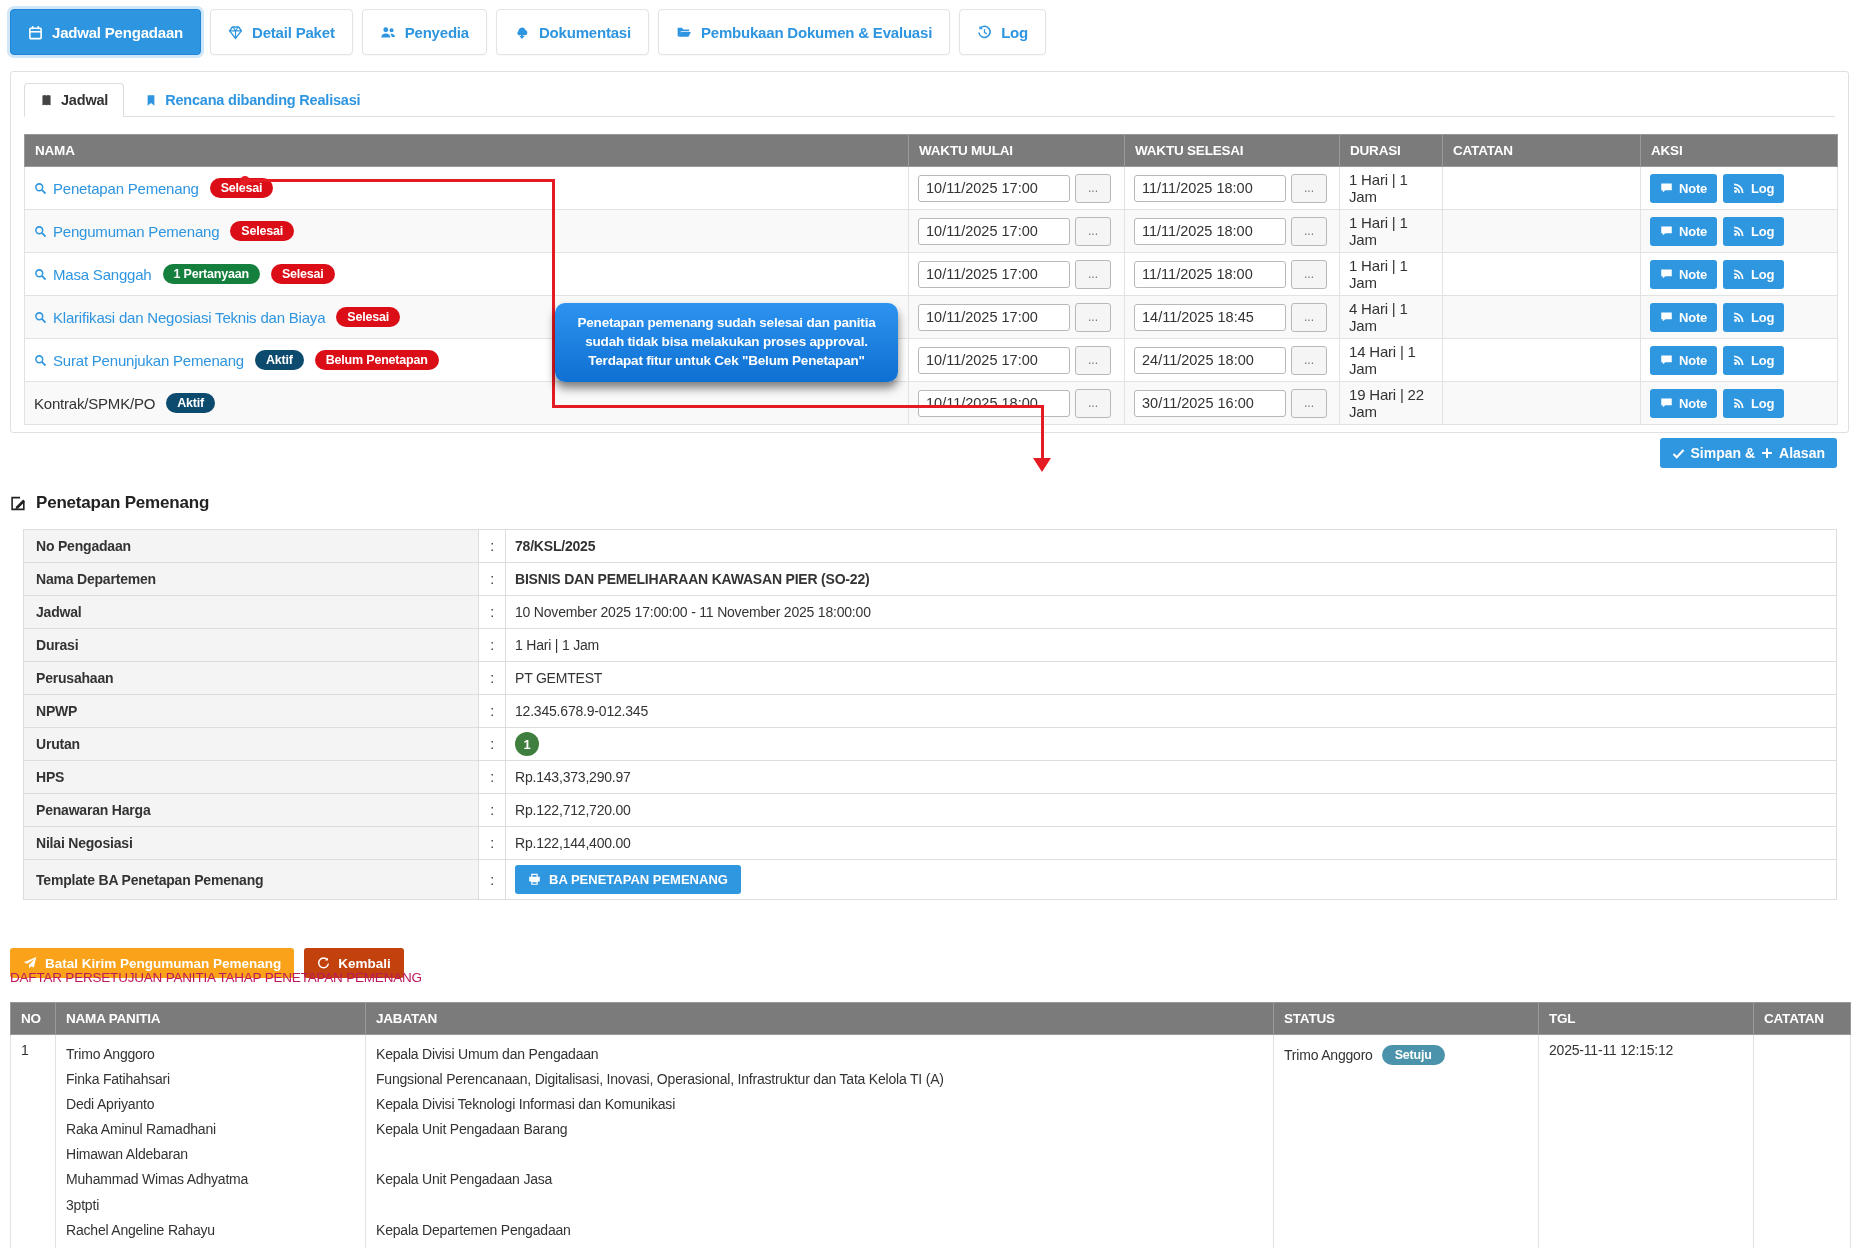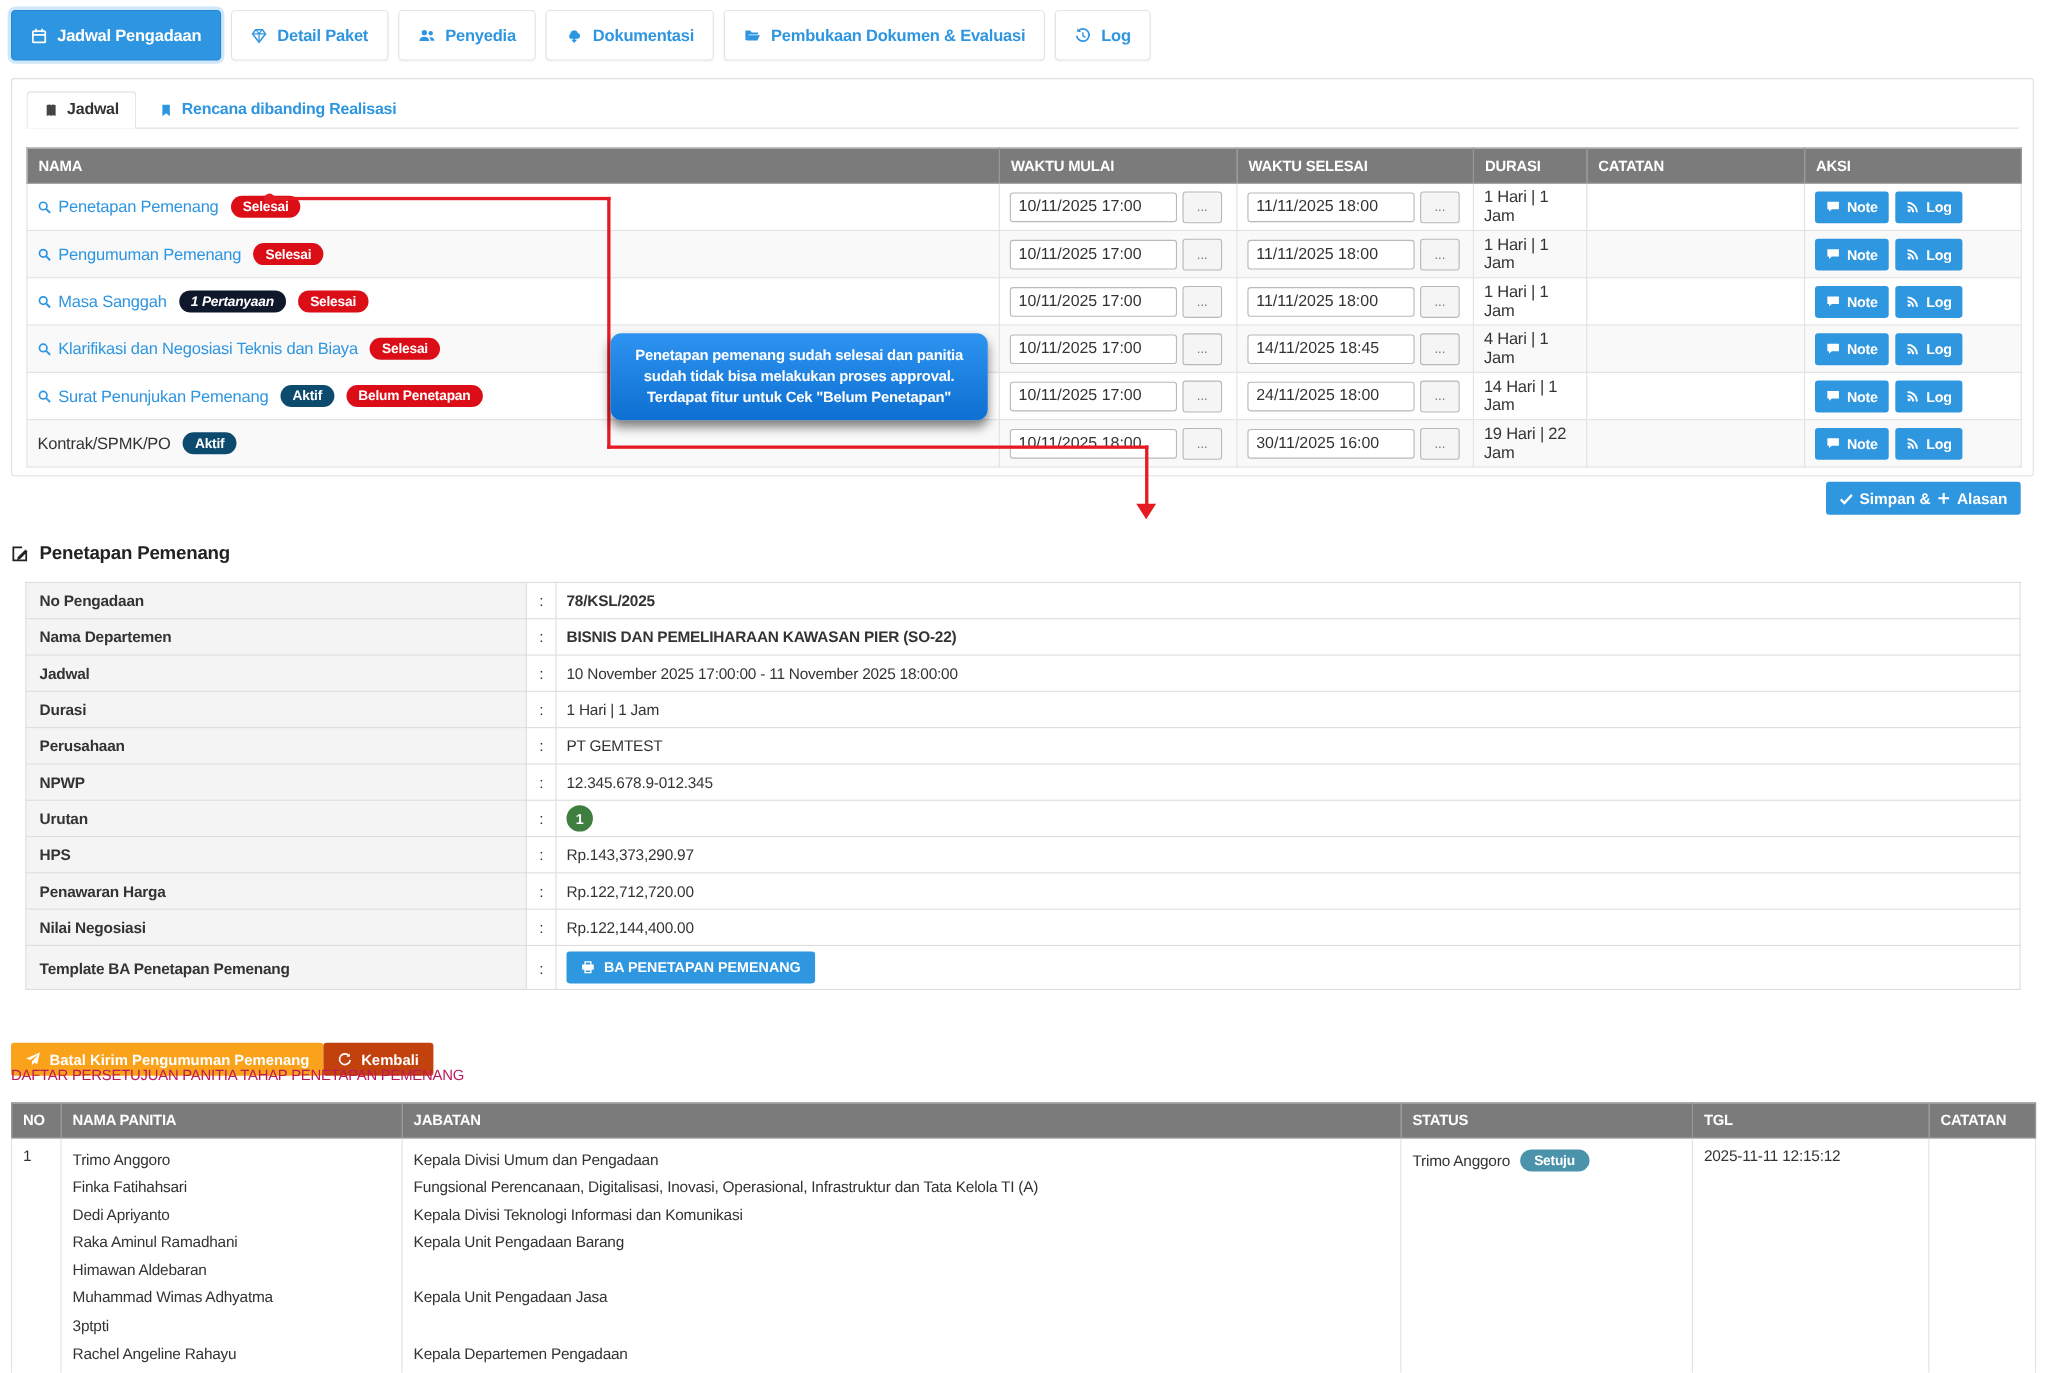--- a/index.html
+++ b/index.html
@@ -35,21 +35,21 @@
   .sched td { border:1px solid #e2e2e2; padding:4px 9px; font-size:15px; height:36px; background:#fff; }
   .sched tr:nth-child(even) td { background:#f9f9f9; }
   .namecell { display:flex; align-items:center; gap:7px; }
   .rowlink { display:inline-flex; align-items:center; gap:6px; color:#2e95e0; cursor:pointer; }
   .plainname { color:#333; }
   .badge {
     display:inline-block; color:#fff; font-weight:bold; font-size:12.5px;
     border-radius:12px; padding:3px 11px; margin-left:4px; white-space:nowrap;
   }
   .b-red  { background:#db0e18; }
-  .b-green{ background:#0f172a;font-style:italic; }
+  .b-green{ background:#15803d; }
   .b-teal { background:#0c4a6e; }
   .dtwrap { display:flex; align-items:center; }
   .dtin {
     width:152px; height:27px; border:1px solid #b8b8b8; border-radius:3px;
     padding:0 7px; font-size:14.5px; color:#333; font-family:inherit; background:#fff;
   }
   .dots {
     width:36px; height:29px; margin-left:5px; border:1px solid #b8b8b8; border-radius:3px;
     background:#f5f5f5; color:#777; font-size:12px; cursor:pointer; font-family:inherit;
   }
@@ -101,21 +101,21 @@
     display:inline-flex; width:24px; height:24px; border-radius:50%; background:#3e7e3e;
     color:#fff; font-weight:bold; font-size:13px; align-items:center; justify-content:center;
   }
   .btn-ba {
     display:inline-flex; align-items:center; gap:8px; background:#2f96e0; color:#fff;
     border:none; border-radius:3px; font-weight:bold; font-size:13px; padding:7px 13px;
     cursor:pointer; font-family:inherit;
   }
 
   
-  .actionrow { position:absolute; left:10px; top:948px; display:flex; }
+  .actionrow { position:absolute; left:10px; top:948px; display:flex; gap:10px; }
   .btn-orange, .btn-red {
     display:inline-flex; align-items:center; gap:8px; color:#fff; border:none; border-radius:3px;
     font-weight:bold; font-size:13.5px; padding:7px 13px; height:30px; cursor:pointer; font-family:inherit;
   }
   .btn-orange { background:#f9a21a; }
   .btn-red { background:#c2410c;justify-content:flex-end; }
   .appr-title { position:absolute; left:10px; top:970px; font-weight:normal; font-size:13.5px; color:#be185d; }
   table.appr { position:absolute; left:10px; top:1002px; width:1840px; border-collapse:collapse; table-layout:fixed; }
   .appr th { background:#7b7b7b; color:#fff; text-align:left; font-size:13.5px; padding:8px 10px; border:1px solid #999; }
   .appr td { border:1px solid #e2e2e2; vertical-align:top; padding:7px 10px; font-size:14px; height:212px; background:#fff; }

